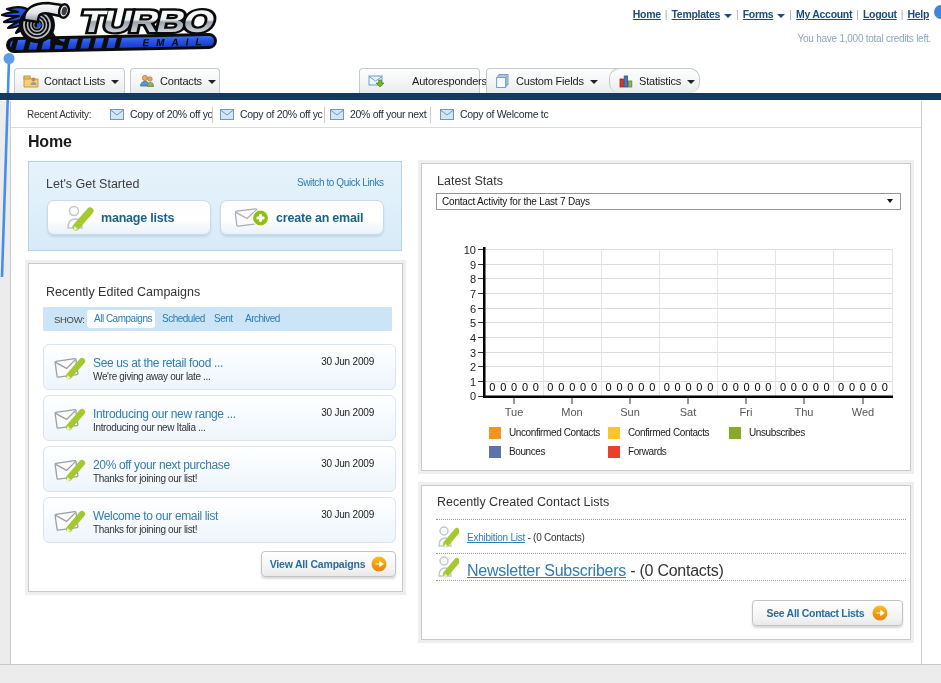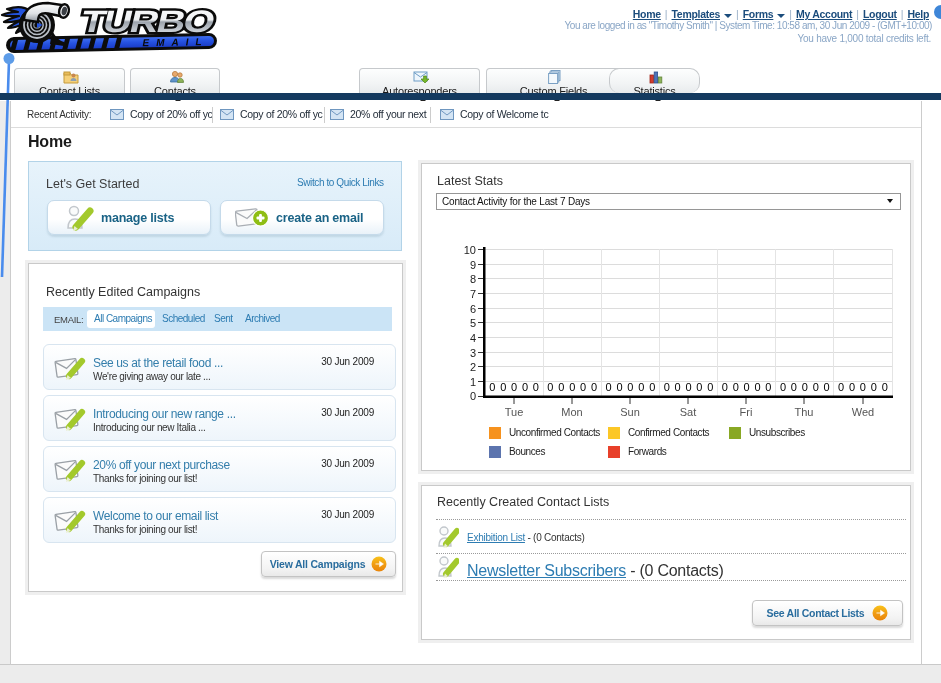--- a/index.html
+++ b/index.html
@@ -8,21 +8,21 @@
   #page{position:relative;width:941px;height:683px;overflow:hidden;background:#fff;transform:translateZ(0);}
   .abs{position:absolute;}
   a{text-decoration:none;}
   
   .toplink{color:#1b4c7c;text-decoration:underline;font-size:10.5px;font-weight:bold;letter-spacing:-0.3px;}
   .sep{color:#9ab0c8;font-size:10.5px;padding:0 4px;font-weight:normal;}
   .muted{color:#8aa6c6;font-size:10px;letter-spacing:-0.25px;}
   
   .tab{position:absolute;top:68px;height:25px;border:1px solid #c6c9cc;border-bottom:none;
        border-radius:4px 4px 0 0;background:linear-gradient(#fdfefe,#f2f4f5 60%,#e8ebed);
-       display:flex;align-items:center;font-size:11px;letter-spacing:-0.2px;color:#1a1a1a;white-space:nowrap;box-sizing:border-box;flex-direction:column;}
+       display:flex;align-items:center;font-size:11px;letter-spacing:-0.2px;color:#1a1a1a;white-space:nowrap;box-sizing:border-box;}
   .tab .ic{margin:0 5px 0 8px;width:16px;height:16px;flex:0 0 16px;}
   .tab .ic svg{display:block;}
   .tab .arr{margin:2px 0 0 6px;width:0;height:0;border-left:4px solid transparent;border-right:4px solid transparent;border-top:4px solid #222;}
   
   .panelblue{position:absolute;left:28px;width:372px;background:linear-gradient(#e7f3fb,#d8ebf8);border:1px solid #b2d3e8;}
   .panelw{position:absolute;background:#fff;border:1px solid #c9c9c9;box-shadow:0 0 0 3px #efefef;}
   .bigbtn{position:absolute;background:linear-gradient(#ffffff 55%,#e9f2f9);border:1px solid #c5daea;border-radius:7px;
           box-shadow:0 2px 2px rgba(120,150,170,0.25);display:flex;align-items:center;}
   .bigbtn .lbl{font-size:12.5px;font-weight:bold;color:#1a6386;letter-spacing:-0.2px;}
   .row{position:absolute;left:43px;width:351px;height:44px;border:1px solid #d8e5f0;border-radius:6px;
@@ -55,21 +55,20 @@
 
   <div class="abs" style="left:0;top:101px;width:10px;height:582px;background:#ececec;"></div>
   <div class="abs" style="left:0;top:664px;width:941px;height:19px;background:#ececec;border-top:1px solid #c9c9c9;"></div>
   <div class="abs" style="left:10px;top:101px;width:1px;height:564px;background:#cccccc;"></div>
   <div class="abs" style="left:921px;top:101px;width:1px;height:564px;background:#cccccc;"></div>
 
   <div class="abs" style="right:12px;top:4px;white-space:nowrap;">
     <a class="toplink">Home</a><span class="sep">|</span><a class="toplink">Templates</a><span style="display:inline-block;width:0;height:0;border-left:4px solid transparent;border-right:4px solid transparent;border-top:4px solid #1b4c7c;margin-left:4px;"></span><span class="sep">|</span><a class="toplink">Forms</a><span style="display:inline-block;width:0;height:0;border-left:4px solid transparent;border-right:4px solid transparent;border-top:4px solid #1b4c7c;margin-left:4px;"></span><span class="sep">|</span><a class="toplink">My Account</a><span class="sep">|</span><a class="toplink">Logout</a><span class="sep">|</span><a class="toplink">Help</a>
   </div>
   <div class="abs" style="left:934px;top:5px;width:14px;height:14px;border-radius:50%;background:#3e86d8;"></div>
-  <div class="abs muted" style="right:9px;top:20px;letter-spacing:-0.45px;">You are logged in as "Timothy Smith" | System Time: 10:58 am, 30 Jun 2009 - (GMT+10:00)</div>
   <div class="abs muted" style="right:10px;top:33px;">You have 1,000 total credits left.</div>
 
   <svg id="logo" class="abs" style="left:0;top:0;" width="232" height="64" viewBox="0 0 232 64">
     <defs>
       <linearGradient id="chrome" x1="0" y1="0" x2="0" y2="1">
         <stop offset="0" stop-color="#fdfdfe"></stop>
           <stop offset="0.46" stop-color="#eff1f3"></stop>
         <stop offset="0.52" stop-color="#9ba2ab"></stop>
           <stop offset="0.78" stop-color="#c9ced4"></stop>
         <stop offset="1" stop-color="#e8eaee"></stop>
@@ -140,21 +139,21 @@
         </svg>
       </span>Contact Lists<span class="arr"></span></div>
   <div class="tab" style="left:130px;width:90px;"><span class="ic">
         <svg width="16" height="16" viewBox="0 0 16 16">
           <circle cx="6" cy="5" r="2.6" fill="#e8a96c" stroke="#b97b3e" stroke-width="0.8"></circle>
           <path d="M1.5 13c0-3 2-4.6 4.5-4.6S10.5 10 10.5 13z" fill="#5f93c9" stroke="#3a6c9e" stroke-width="0.8"></path>
           <circle cx="11" cy="6" r="2.2" fill="#e8a96c" stroke="#b97b3e" stroke-width="0.8"></circle>
           <path d="M8.5 13.4c0-2.6 1.2-4 3-4s3 1.4 3 4z" fill="#8fb45a" stroke="#5f8438" stroke-width="0.8"></path>
         </svg>
       </span>Contacts<span class="arr"></span></div>
-  <div class="tab" style="left:359px;width:121px;"><span class="ic">
+  <div class="tab" style="left:359px;width:121px;gap:23px;"><span class="ic">
         <svg width="16" height="16" viewBox="0 0 16 16">
           <rect x="1" y="3" width="13" height="9" fill="#eef6fc" stroke="#6f9dc6" stroke-width="1"></rect>
           <path d="M1 3.5l6.5 4.5L14 3.5" fill="none" stroke="#6f9dc6" stroke-width="1"></path>
           <path d="M8 10l4 4 4-4-2.6 0 0-3-2.8 0 0 3z" fill="#76b82a" stroke="#4e8418" stroke-width="0.7"></path>
         </svg>
       </span>Autoresponders<span class="arr"></span></div>
   <div class="tab" style="left:486px;width:135px;"><span class="ic">
         <svg width="16" height="16" viewBox="0 0 16 16">
           <rect x="4" y="1.5" width="9" height="10" fill="#dceaf6" stroke="#7aa0c4" stroke-width="1"></rect>
           <rect x="2.8" y="3" width="9" height="10" fill="#e9f2fa" stroke="#7aa0c4" stroke-width="1"></rect>
@@ -217,21 +216,21 @@
       <circle cx="25.5" cy="13" r="8" fill="#8fbe14" stroke="#ffffff" stroke-width="1.2"></circle>
       <rect x="21.5" y="11.6" width="8" height="2.8" rx="1" fill="#fff"></rect>
       <rect x="24.1" y="9" width="2.8" height="8" rx="1" fill="#fff"></rect>
     </svg>
     <span class="lbl">create an email</span>
   </div>
 
   <div class="panelw" style="left:28px;top:263px;width:373px;height:327px;"></div>
   <div class="abs" style="left:46px;top:285px;font-size:12.5px;color:#333;">Recently Edited Campaigns</div>
   <div class="abs" style="left:43px;top:307px;width:349px;height:24px;background:#cbe4f6;"></div>
-  <div class="abs" style="left:54px;top:314px;font-size:9.5px;letter-spacing:-0.3px;color:#444;">EMAIL:</div>
+  <div class="abs" style="left:54px;top:314px;font-size:9.5px;letter-spacing:-0.3px;color:#444;">SHOW:</div>
   <div class="abs" style="left:87px;top:310px;width:68px;height:18px;background:#fff;border-radius:3px;"></div>
   <div class="abs blue" style="left:94px;top:313px;font-size:10px;letter-spacing:-0.5px;">All Campaigns</div>
   <div class="abs blue" style="left:162px;top:313px;font-size:10px;letter-spacing:-0.5px;">Scheduled</div>
   <div class="abs blue" style="left:214px;top:313px;font-size:10px;letter-spacing:-0.5px;">Sent</div>
   <div class="abs blue" style="left:245px;top:313px;font-size:10px;letter-spacing:-0.5px;">Archived</div>
 
   <div class="row" style="top:344px;">
     <svg class="rowicon" width="36" height="31" viewBox="0 0 36 31">
       <g transform="rotate(-8 13 16)">
         <rect x="3" y="8" width="21" height="16" rx="1" fill="#fbfbfb" stroke="#9aa0a6" stroke-width="1.3"></rect>

